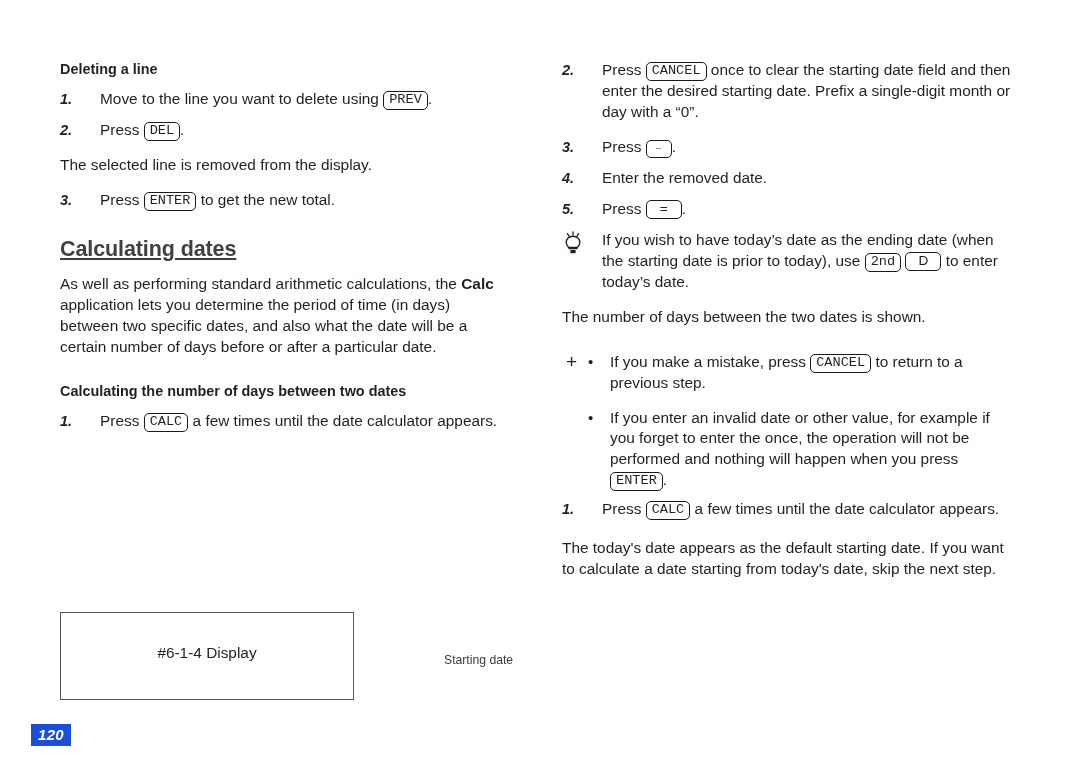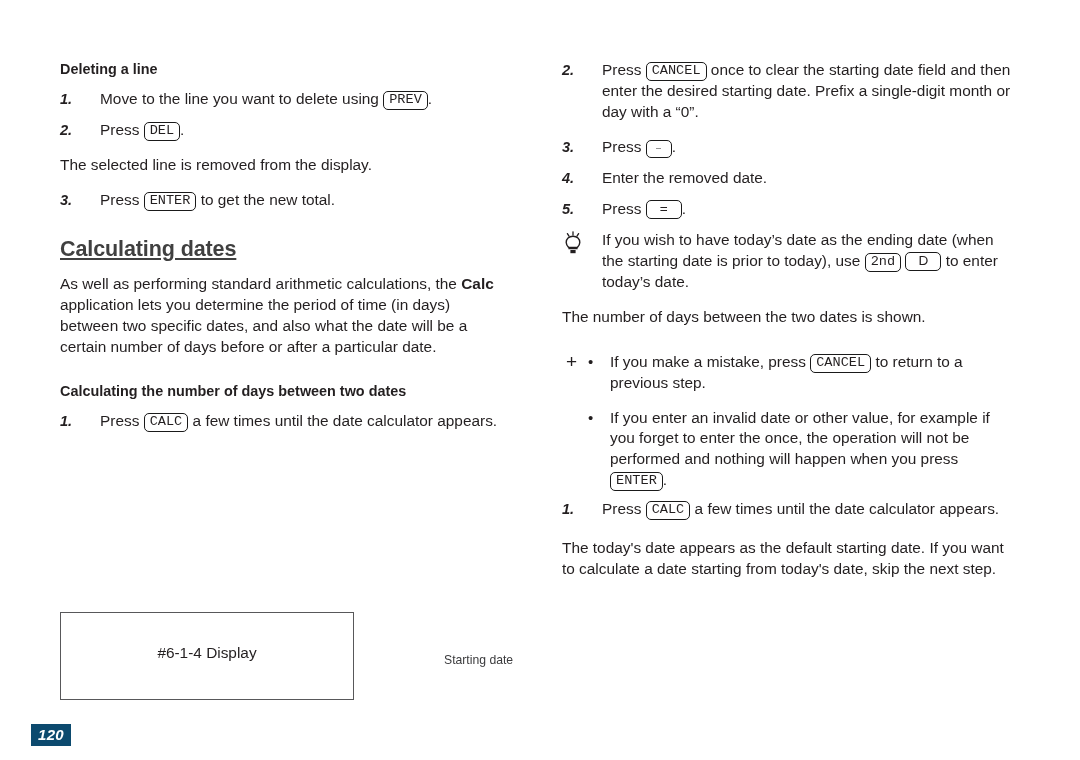--- a/index.html
+++ b/index.html
@@ -179,21 +179,21 @@
     color: #3b3b3d;
     white-space: nowrap;
     margin-left: 28px;
   }
 
   
   .page-num {
     position: absolute;
     left: 31px;
     top: 724px;
-    background: #0c4a6e;
+    background: #1d4ed8;
     color: #ffffff;
     font-size: 15px;
     font-weight: bold;
     font-style: italic;
     padding: 2px 7px 3px 7px;
     line-height: 1.15;
     letter-spacing: 0.3px;
   }
 </style>
 </head>

